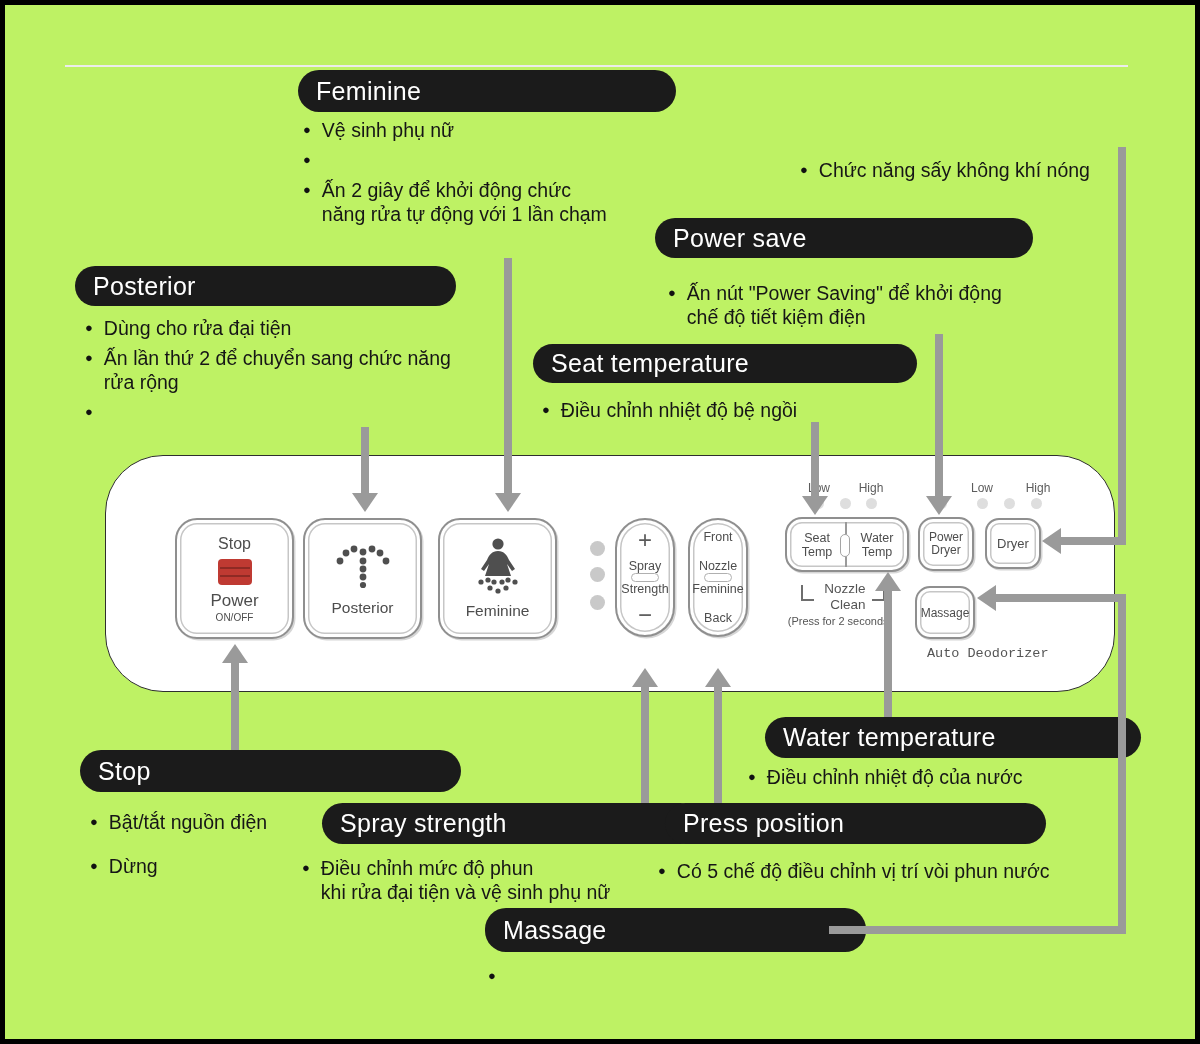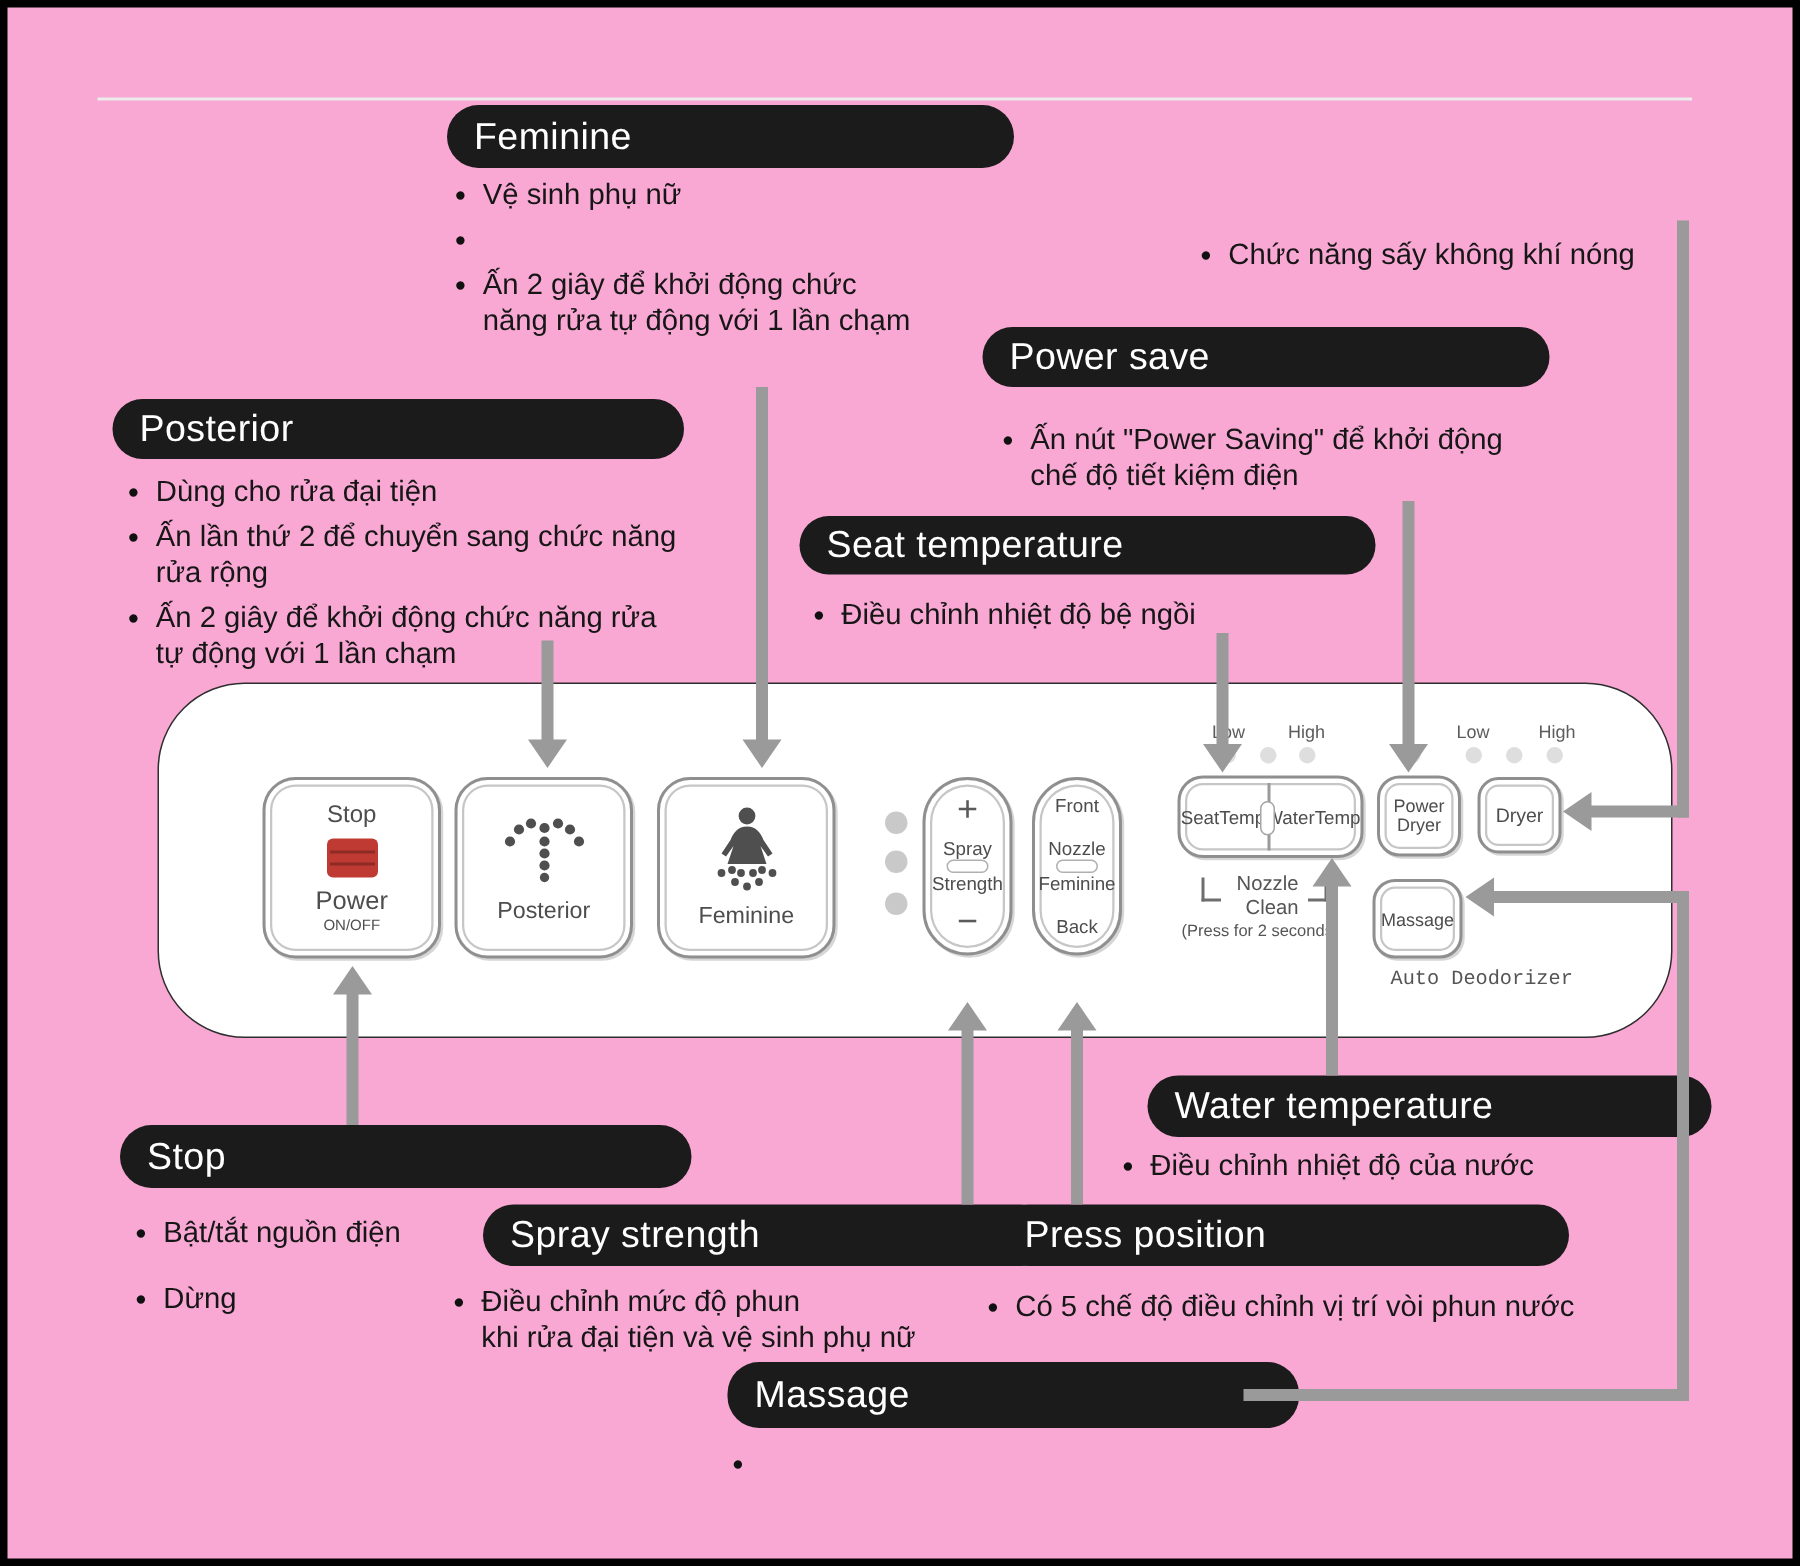--- a/index.html
+++ b/index.html
@@ -1,17 +1,17 @@
 <!DOCTYPE html>
 <html><head>
 <meta charset="utf-8">
 <style>
   html,body { margin:0; padding:0; background:#fff; }
   #canvas {
-    position:relative; width:1200px; height:1044px; background:#f9a8d4;
+    position:relative; width:1200px; height:1044px; background:#bef264;
     font-family:"Liberation Sans","DejaVu Sans",sans-serif; overflow:hidden;
   }
   .frame { position:absolute; inset:0; border:5px solid #000; pointer-events:none; z-index:50; }
   .topline { position:absolute; left:65px; top:65px; width:1063px; height:2px; background:#ececec; }
 
   
   .pill {
     position:absolute; background:#1b1b1b; color:#fff; border-radius:21px;
     display:flex; align-items:center; padding:0 18px; font-size:25px; letter-spacing:.3px;
     z-index:5;
@@ -75,21 +75,21 @@
   #btn-nozzle  { left:688px; top:518px; }
   .vp-sign { font-size:24px; line-height:20px; color:#5a5a5a; }
   .vp-word { font-size:12.5px; line-height:14px; color:#4d4d4d; }
   .slot { width:26px; height:7px; border:1.5px solid #b0b0b0; border-radius:5px; margin:-2px 0; background:#fff; }
 
   .dotcol { position:absolute; width:15px; height:15px; border-radius:50%; background:#c9c9c9; z-index:2; }
   .led { position:absolute; width:11px; height:11px; border-radius:50%; background:#dedede; z-index:2; }
   .lh  { position:absolute; font-size:12px; color:#5c5c5c; z-index:2; transform:translateX(-50%); }
 
   #btn-temp { left:785px; top:517px; width:120px; height:51px; border-radius:17px; flex-direction:row; padding:0; }
-  .temp-half { flex:1; display:flex; flex-direction:row; align-items:center; justify-content:center; font-size:12.5px; line-height:14px; }
+  .temp-half { flex:1; display:flex; flex-direction:column; align-items:center; justify-content:center; font-size:12.5px; line-height:14px; }
   .temp-div  { position:absolute; left:58px; top:3px; width:1.5px; height:45px; background:#9a9a9a; }
   .temp-slot { position:absolute; left:53px; top:15px; width:8px; height:21px; background:#fff; border:1.5px solid #a5a5a5; border-radius:5px; }
 
   #btn-powersaving { left:918px; top:517px; width:52px; height:50px; border-radius:15px; font-size:12px; line-height:13px; }
   #btn-dryer   { left:985px; top:518px; width:52px; height:47px; border-radius:14px; font-size:13px; }
   #btn-massage { left:915px; top:586px; width:56px; height:49px; border-radius:15px; font-size:12px; }
 
   .bracket { position:absolute; width:11px; height:14px; z-index:2; }
   #brk-l { left:801px; top:585px; border-left:2px solid #6e6e6e; border-bottom:2px solid #6e6e6e; }
   #brk-r { left:872px; top:585px; border-right:2px solid #6e6e6e; border-bottom:2px solid #6e6e6e; }
@@ -155,22 +155,20 @@
         <span class="bdot">●</span>
         <span class="btext">Dùng cho rửa đại tiện</span>
       </div>
     <div class="bullet">
         <span class="bdot">●</span>
         <span class="btext">Ấn lần thứ 2 để chuyển sang chức năng
 rửa rộng</span>
       </div>
     <div class="bullet">
         <span class="bdot">●</span>
-        <span class="btext">Ấn 2 giây để khởi động chức năng rửa
-tự động với 1 lần chạm</span>
       </div>
   </div>
 
   <div class="bullets" id="seattemp-bullets">
     <div class="bullet">
         <span class="bdot">●</span>
         <span class="btext">Điều chỉnh nhiệt độ bệ ngồi</span>
       </div>
   </div>
 

